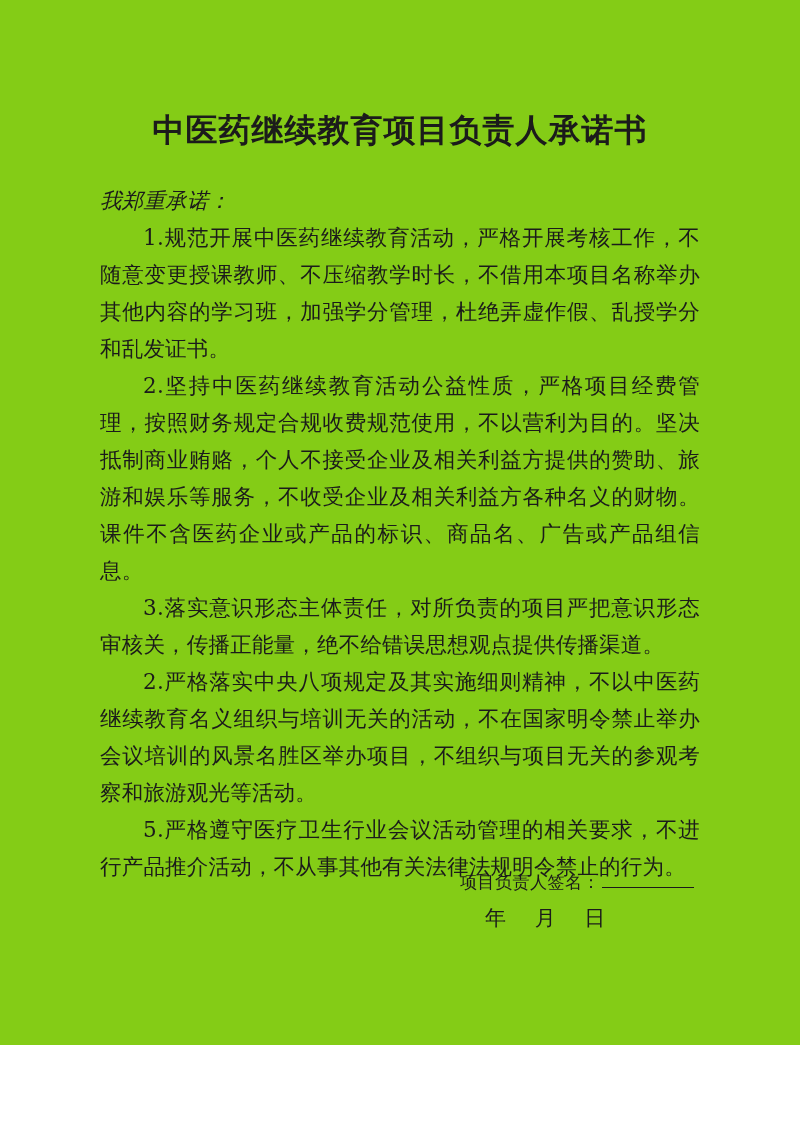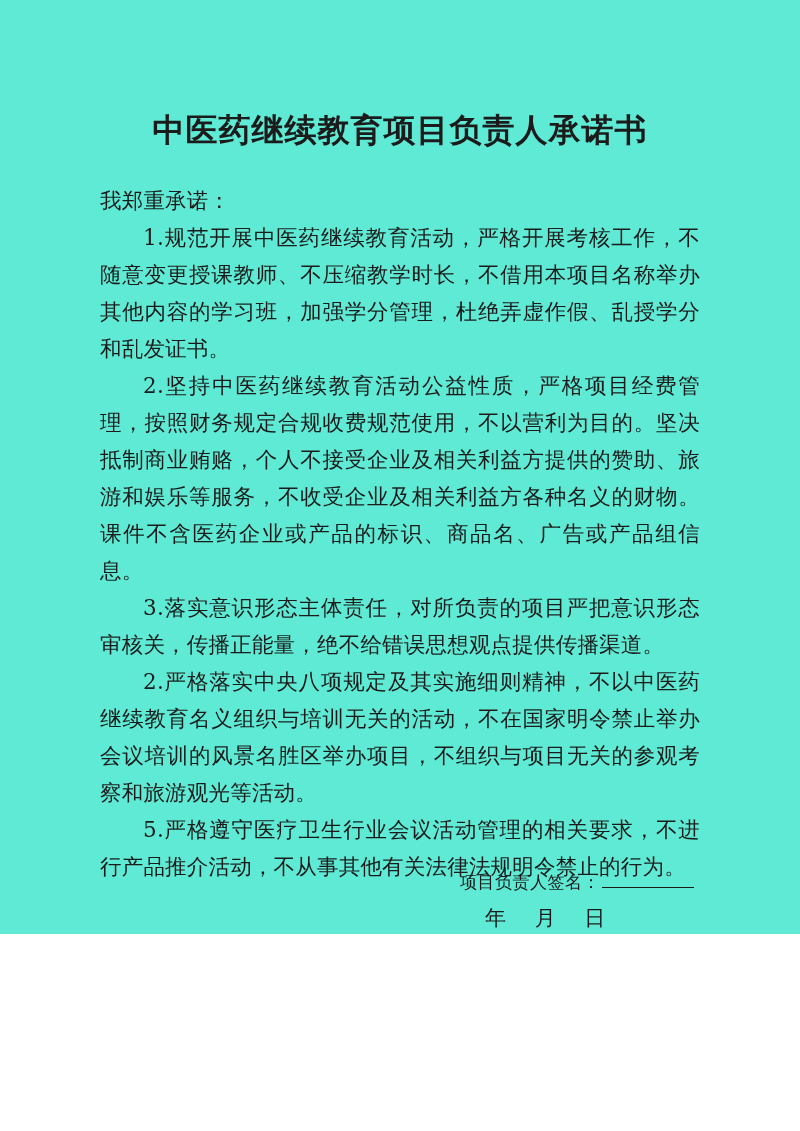--- a/index.html
+++ b/index.html
@@ -3,22 +3,22 @@
 <meta charset="utf-8">
 <style>
   html, body {
     margin: 0;
     padding: 0;
     background: #ffffff;
   }
   .page {
     position: relative;
     width: 800px;
-    height: 934px;
-    background: #5eead4;
+    height: 1045px;
+    background: #84cc16;
     overflow: hidden;
     font-family: "DejaVu Serif", "Liberation Serif", serif;
     color: #1b1b1b;
     box-sizing: border-box;
   }
 
   
   .doc-title {
     position: absolute;
     top: 108px;
@@ -47,20 +47,21 @@
     text-justify: inter-ideograph;
     text-align-last: left;
     margin: 0;
     letter-spacing: 0.2px;
   }
   .para.indent {
     text-indent: 2em;
   }
   .para.noindent {
     text-indent: 0;
+    font-style: italic;
   }
 
   
   .blank-fill {
     display: inline-block;
     min-width: 282px;
     border-bottom: 1.4px solid #1b1b1b;
     text-align: center;
     line-height: 30px;
     vertical-align: baseline;

